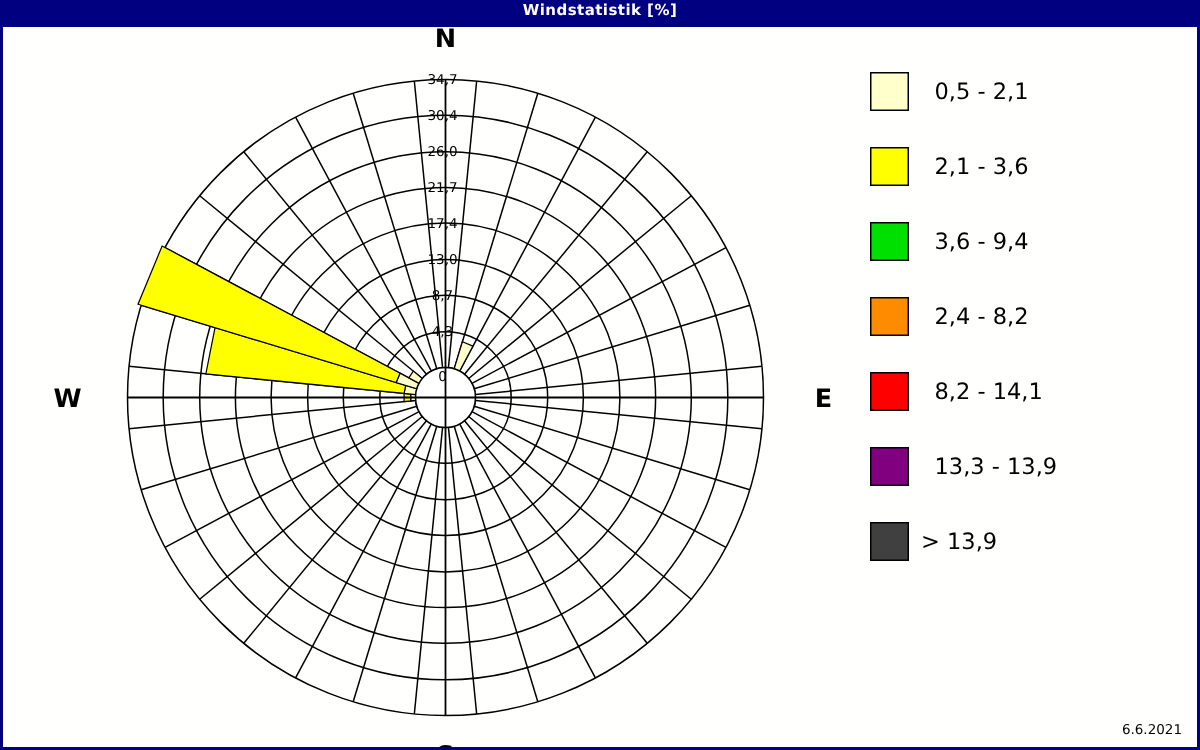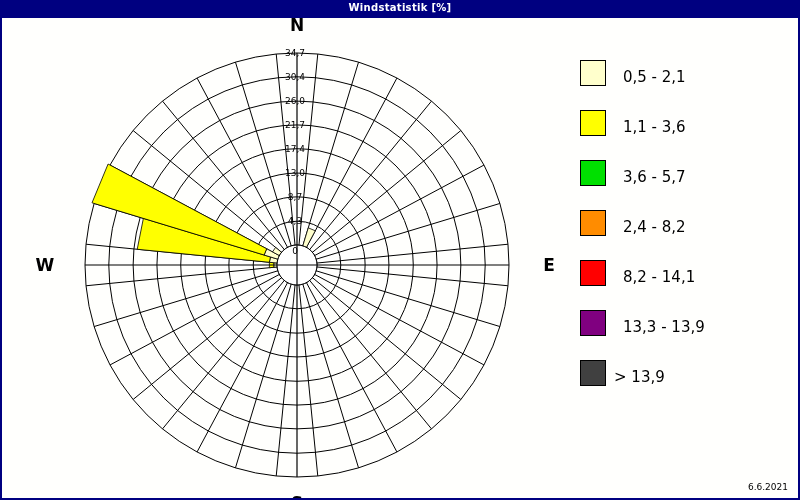--- a/index.html
+++ b/index.html
@@ -25,21 +25,21 @@
   
   #plot{
     position:absolute;left:0;top:16px;width:560px;height:480px;
   }
   #rose{display:block;}
   
   #legend{
     position:absolute;left:578px;top:34px;width:210px;
   }
   .legend-row{
-    display:flex;align-items:flex-end;height:50px;
+    display:flex;align-items:center;height:50px;
   }
   .swatch{
     width:26px;height:26px;border:1px solid #000000;box-sizing:border-box;
     flex:0 0 auto;
   }
   .legend-label{
     margin-left:17px;font-size:15px;color:#000000;
     font-family:"DejaVu Sans", sans-serif;white-space:nowrap;
   }
   .legend-label.gt{margin-left:8px;}
@@ -142,25 +142,25 @@
     </svg>
   </div>
 
   <div id="legend">
       <div class="legend-row">
         <div class="swatch" style="background: rgb(255, 255, 204);"></div>
         <div class="legend-label">0,5 - 2,1</div>
       </div>
       <div class="legend-row">
         <div class="swatch" style="background: rgb(255, 255, 0);"></div>
-        <div class="legend-label">1,1 - 3,6</div>
+        <div class="legend-label">2,1 - 3,6</div>
       </div>
       <div class="legend-row">
         <div class="swatch" style="background: rgb(0, 224, 0);"></div>
-        <div class="legend-label">3,6 - 5,7</div>
+        <div class="legend-label">3,6 - 9,4</div>
       </div>
       <div class="legend-row">
         <div class="swatch" style="background: rgb(255, 140, 0);"></div>
         <div class="legend-label">2,4 - 8,2</div>
       </div>
       <div class="legend-row">
         <div class="swatch" style="background: rgb(255, 0, 0);"></div>
         <div class="legend-label">8,2 - 14,1</div>
       </div>
       <div class="legend-row">

